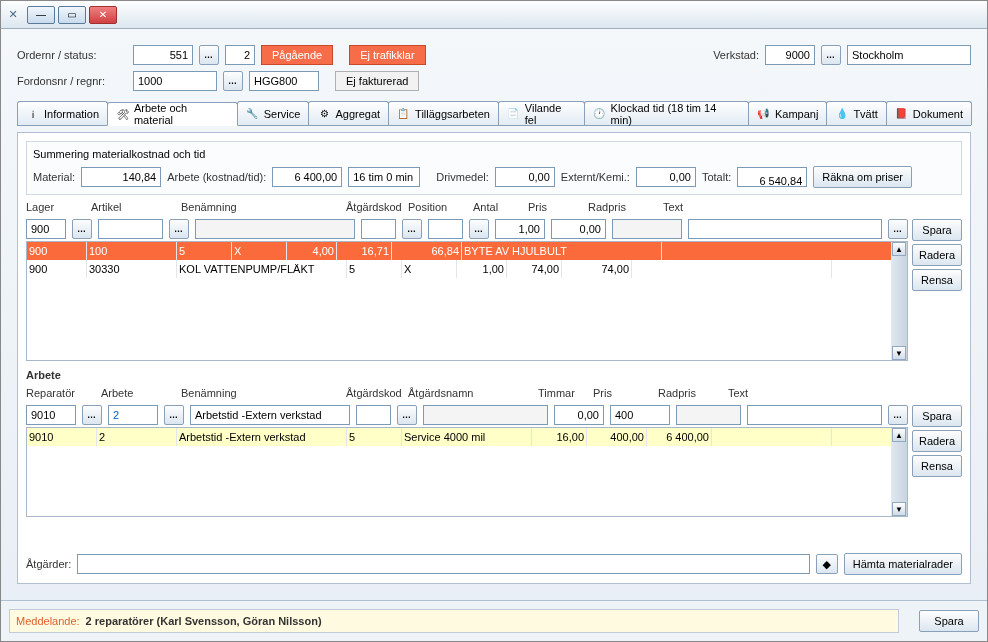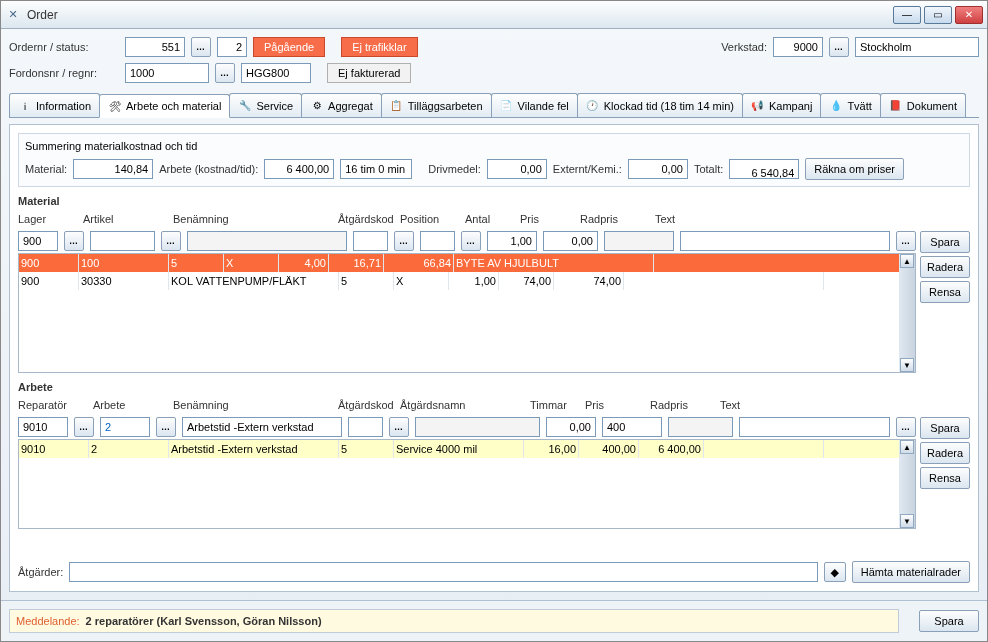--- a/index.html
+++ b/index.html
@@ -4,21 +4,21 @@
 <style>
 *{box-sizing:border-box;margin:0;padding:0;font-family:Tahoma,Arial,sans-serif;font-size:11px}
 body{background:#fff}
 .window{width:988px;height:642px;border:1px solid #888;box-shadow:2px 2px 10px rgba(0,0,0,0.4);background:linear-gradient(#f4f8fb,#e8eef5);display:flex;flex-direction:column}
 .titlebar{height:28px;background:linear-gradient(#fdfefe,#dce7f0);display:flex;align-items:center;padding:0 4px;border-bottom:1px solid #a0b0c0}
 .titlebar .icon{width:16px;height:16px;margin-right:6px;display:flex;align-items:center;justify-content:center;color:#4a6a8a}
 .titlebar .title{flex:1;color:#333;font-size:12px}
 .winbtns{display:flex;gap:3px}
 .winbtn{width:28px;height:18px;border:1px solid #5a7a9a;border-radius:2px;background:linear-gradient(#f0f6fb,#c8dbee);display:flex;align-items:center;justify-content:center;font-size:10px;cursor:pointer}
 .winbtn.close{background:linear-gradient(#f08080,#d04040);color:#fff;border-color:#a03030}
-.content{flex:1;padding:8px;display:flex;flex-direction:column;gap:6px;overflow:hidden}
+.content{flex:1;padding:16px;display:flex;flex-direction:column;gap:6px;overflow:hidden}
 .row{display:flex;align-items:center;gap:6px}
 .lbl{color:#333}
 .field{height:20px;border:1px solid #7a9ab8;background:#fff;padding:0 4px;display:flex;align-items:center;overflow:hidden}
 .field input{border:none;outline:0;width:100%;background:transparent;font-size:11px}
 .dotsbtn{width:20px;height:20px;border:1px solid #8aa0b8;background:linear-gradient(#fdfdfd,#dbe6f0);border-radius:2px;display:flex;align-items:center;justify-content:center;cursor:pointer;font-weight:bold;letter-spacing:1px;font-size:9px}
 .badge{height:20px;border:1px solid #b0b0b0;padding:0 10px;display:flex;align-items:center}
 .orange{background:#f76d4a;color:#fff;border-color:#c84a2a}
 .gray{background:#f2f2f2}
 .tabs{display:flex;border-bottom:1px solid #8aa0b8;margin-top:4px}
 .tab{height:24px;border:1px solid #8aa0b8;border-bottom:none;background:linear-gradient(#fefefe,#e2ebf3);display:flex;align-items:center;gap:4px;padding:0 8px;cursor:pointer;border-top-left-radius:3px;border-top-right-radius:3px;margin-right:-1px;position:relative}
@@ -45,21 +45,20 @@
 .msgbar .mt{font-weight:bold;color:#333}
 .right{margin-left:auto}
 .iconbtn{width:22px;height:20px;border:1px solid #8aa0b8;background:linear-gradient(#fdfdfd,#dbe6f0);border-radius:2px;display:flex;align-items:center;justify-content:center;font-size:11px;cursor:pointer}
 </style>
 </head>
 <body>
 
 <div class="window">
   <div class="titlebar">
     <span class="icon">✕</span>
-    <span class="title">Order</span>
     <div class="winbtns">
       <div class="winbtn">—</div>
       <div class="winbtn">▭</div>
       <div class="winbtn close">✕</div>
     </div>
   </div>
 
   <div class="content">
 
     <div class="row">
@@ -162,21 +161,20 @@
               <input style="text-align: right;" value="0,00">
             </div>
           <span class="lbl">Totalt:</span>
           <div class="field" style="width:70px">
               <input style="text-align: right; margin-top: 8px;" value="6 540,84">
             </div>
           <div class="btn">Räkna om priser</div>
         </div>
       </div>
 
-      <div class="subhead">Material</div>
       <div class="cols">
         <span style="width:65px">Lager</span>
         <span style="width:90px">Artikel</span>
         <span style="width:165px">Benämning</span>
         <span style="width:62px">Åtgärdskod</span>
         <span style="width:65px">Position</span>
         <span style="width:55px">Antal</span>
         <span style="width:60px">Pris</span>
         <span style="width:75px">Radpris</span>
         <span>Text</span>

